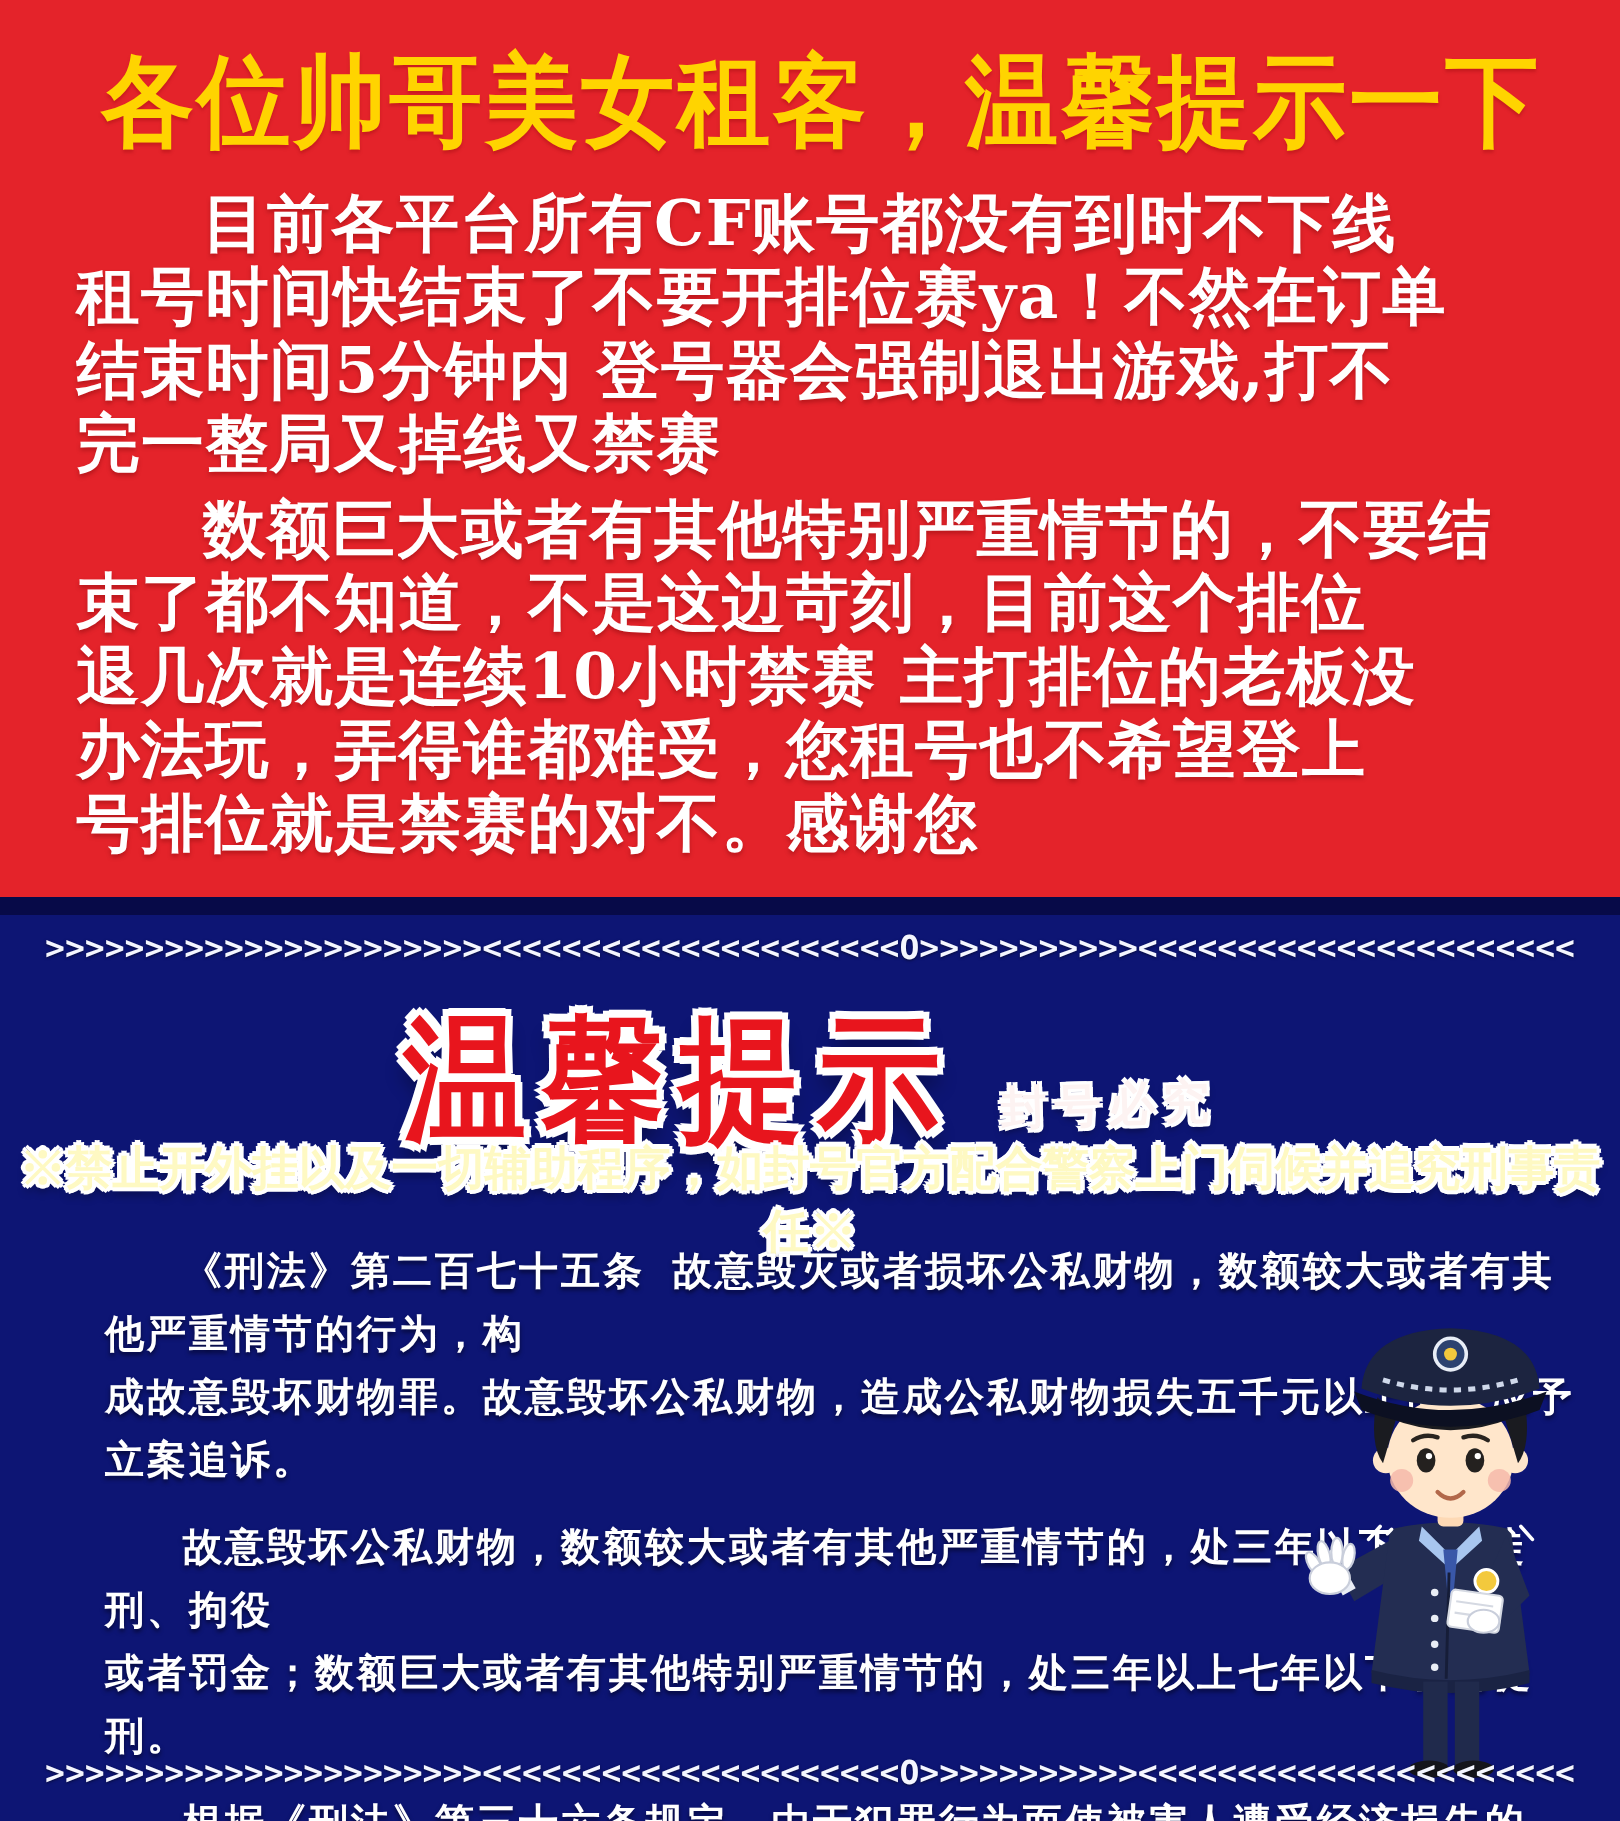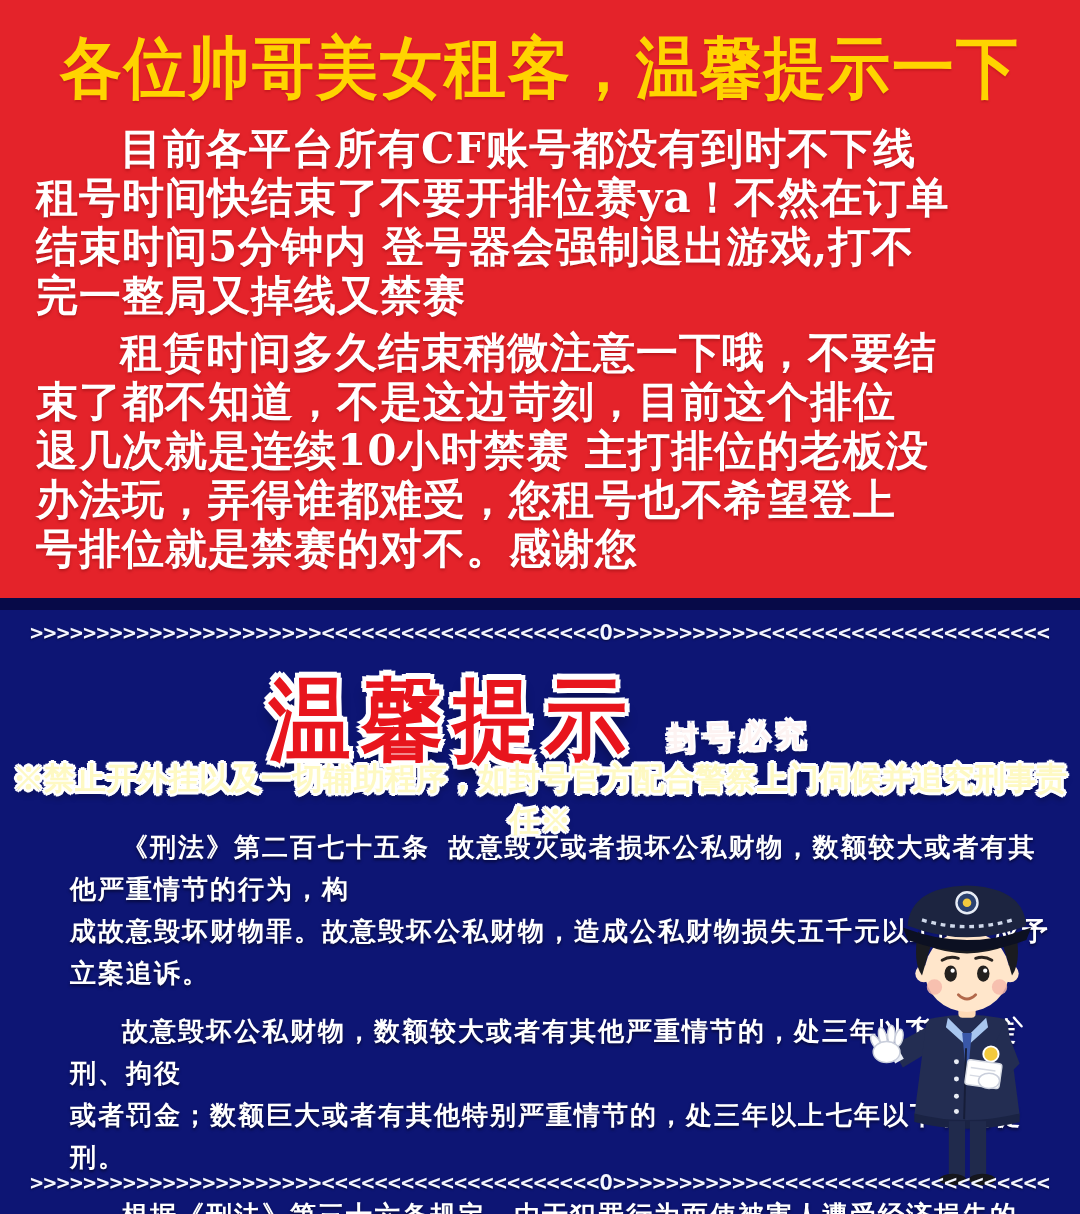--- a/index.html
+++ b/index.html
@@ -3,21 +3,21 @@
 <meta charset="utf-8">
 <style>
   html,body{margin:0;padding:0;background:#222;}
   .poster{
     position:relative;width:1080px;height:1214px;overflow:hidden;
     font-family:"Liberation Sans",sans-serif;
   }
   
   .top-section{
     box-sizing:border-box;position:absolute;top:0;left:0;width:1080px;height:598px;
-    background:#e4232a;padding-top:26px;
+    background:#e4232a;padding-top:26px;padding-left:15px;
   }
   .top-title{
     margin:0 0 14px 0;text-align:center;
     font-size:62px;font-weight:900;letter-spacing:2px;
     color:#ffd400;
     text-shadow:0 2px 2px rgba(120,0,0,.25);
     transform:scaleY(1.08);
   }
   .top-par{
     margin:0 36px;white-space:pre-wrap;text-indent:2em;
@@ -83,21 +83,21 @@
 <body>
 
 <div class="poster">
 
   <section class="top-section">
     <h1 class="top-title">各位帅哥美女租客，温馨提示一下</h1>
     <p class="top-par">目前各平台所有CF账号都没有到时不下线
 租号时间快结束了不要开排位赛ya！不然在订单
 结束时间5分钟内 登号器会强制退出游戏,打不
 完一整局又掉线又禁赛</p>
-    <p class="top-par">租赁时间多久结束稍微注意一下哦，不要结
+    <p class="top-par">数额巨大或者有其他特别严重情节的，不要结
 束了都不知道，不是这边苛刻，目前这个排位
 退几次就是连续10小时禁赛 主打排位的老板没
 办法玩，弄得谁都难受，您租号也不希望登上
 号排位就是禁赛的对不。感谢您</p>
   </section>
 
   <section class="bottom-section">
     <div class="navy-strip"></div>
 
     <div class="chain chain-top">&gt;&gt;&gt;&gt;&gt;&gt;&gt;&gt;&gt;&gt;&gt;&gt;&gt;&gt;&gt;&gt;&gt;&gt;&gt;&gt;&gt;&gt;&lt;&lt;&lt;&lt;&lt;&lt;&lt;&lt;&lt;&lt;&lt;&lt;&lt;&lt;&lt;&lt;&lt;&lt;&lt;&lt;&lt;O&gt;&gt;&gt;&gt;&gt;&gt;&gt;&gt;&gt;&gt;&gt;&lt;&lt;&lt;&lt;&lt;&lt;&lt;&lt;&lt;&lt;&lt;&lt;&lt;&lt;&lt;&lt;&lt;&lt;&lt;&lt;&lt;&lt;</div>

